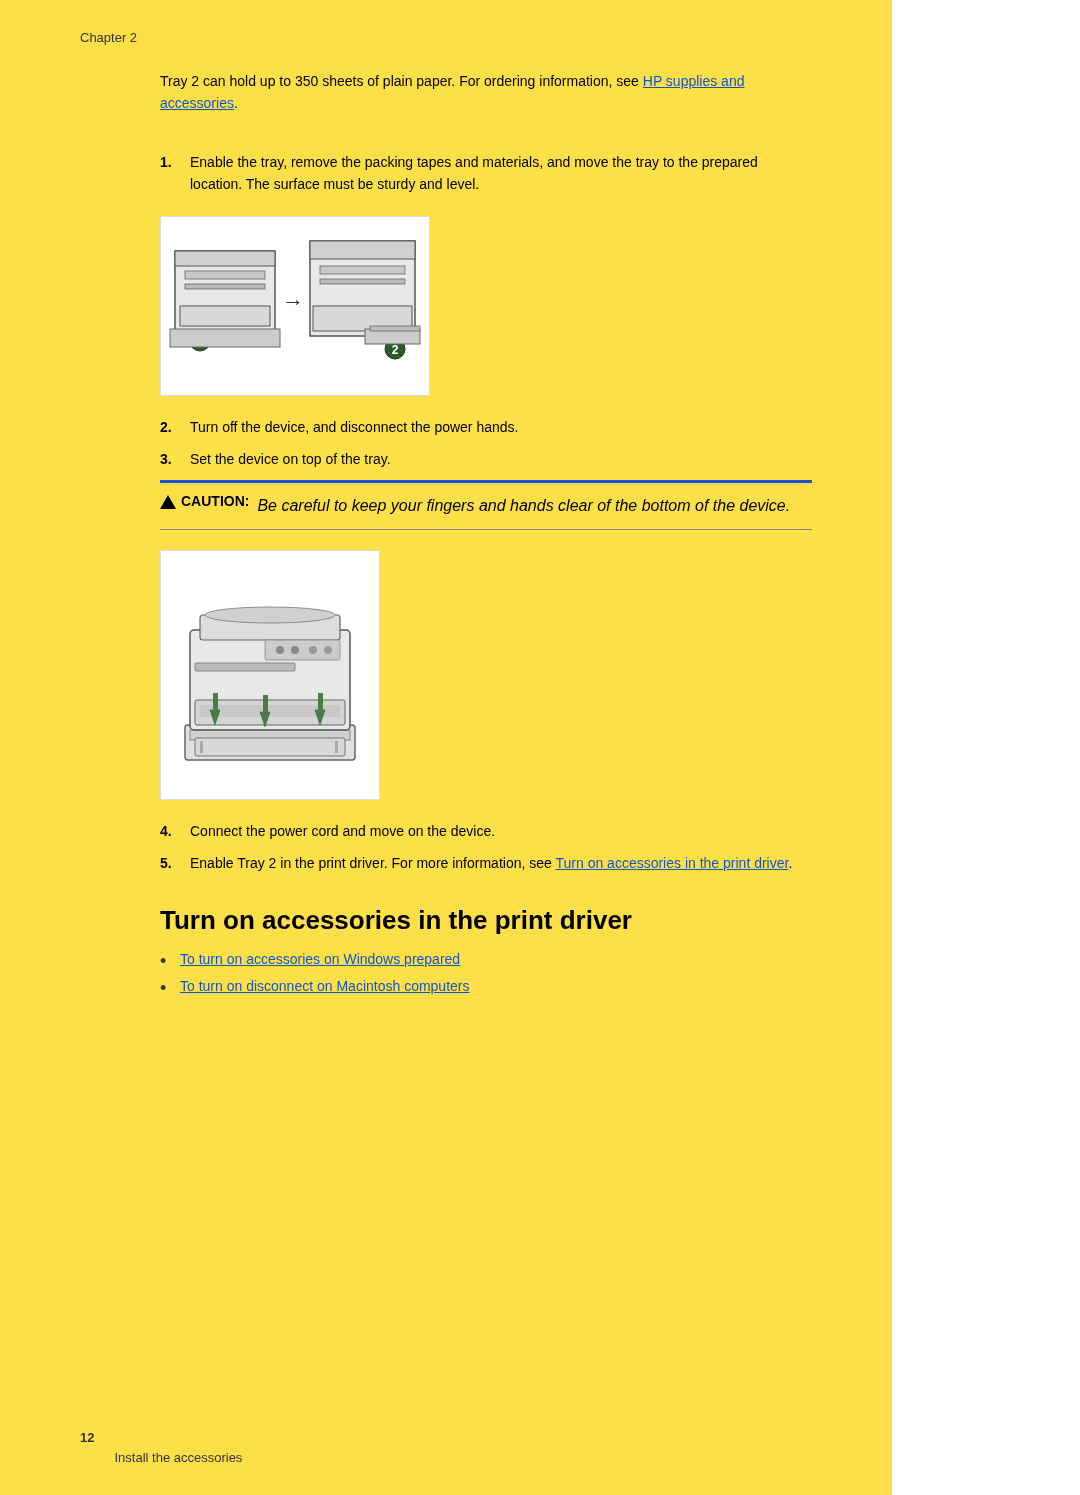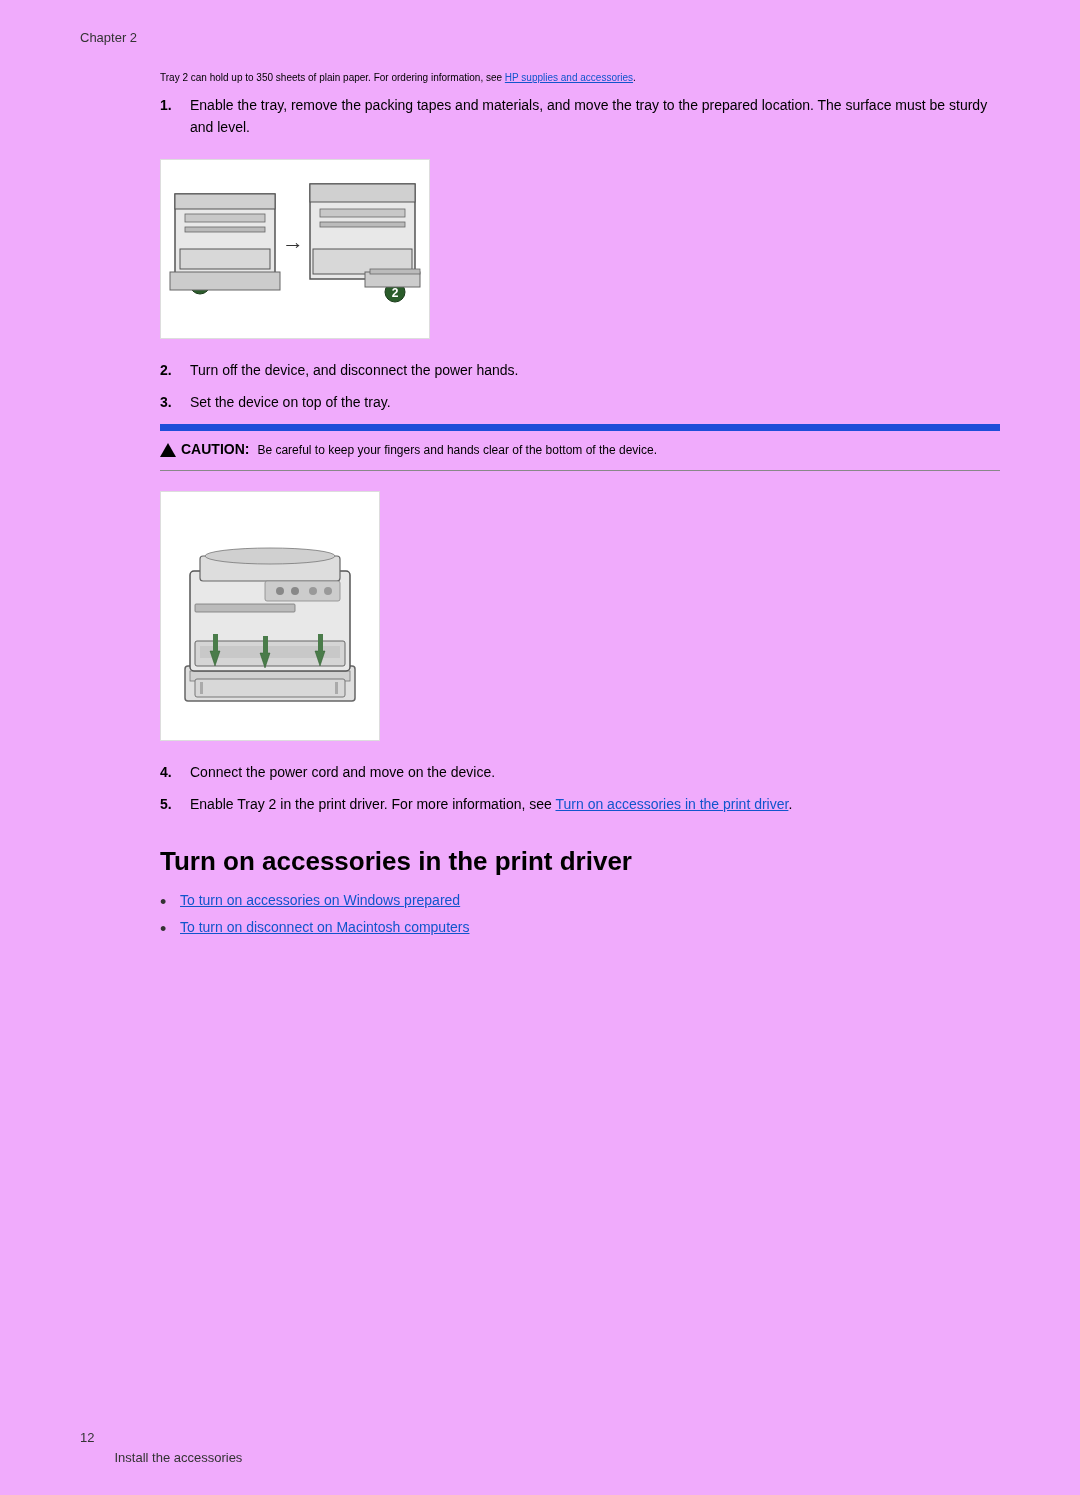--- a/index.html
+++ b/index.html
@@ -12,42 +12,42 @@
       background: #ffffff;
       font-family: Arial, Helvetica, sans-serif;
       font-size: 14px;
       color: #000000;
       width: 1080px;
       min-height: 1495px;
       position: relative;
     }
 
     .page {
-      width: 1080px;
+      width: 892px;
       min-height: 1495px;
-      background: #f0abfc;
+      background: #fde047;
       padding: 30px 80px 60px 80px;
       position: relative;
     }
 
     .chapter-header {
       font-size: 13px;
       color: #333;
       margin-bottom: 20px;
       padding-bottom: 5px;
     }
 
     .content-area {
       padding-left: 80px;
     }
 
     .intro-text {
-      margin-bottom: 8px;
+      margin-bottom: 36px;
       line-height: 1.6;
-      font-size: 10px;
+      font-size: 14px;
     }
 
     .link {
       color: #1155CC;
       text-decoration: underline;
       cursor: pointer;
     }
 
     .section-heading {
       font-weight: bold;
@@ -103,21 +103,21 @@
       border: 1px solid #ddd;
       display: flex;
       align-items: center;
       justify-content: center;
       position: relative;
       overflow: hidden;
     }
 
     
     .caution-box {
-      border-top: 7px solid #1d4ed8;
+      border-top: 3px solid #1d4ed8;
       border-bottom: 1px solid #888;
       padding: 10px 0;
       margin: 10px 0 20px 0;
       display: flex;
       align-items: flex-start;
       gap: 8px;
     }
 
     .caution-label {
       font-weight: bold;
@@ -133,22 +133,23 @@
       width: 0;
       height: 0;
       border-left: 8px solid transparent;
       border-right: 8px solid transparent;
       border-bottom: 14px solid #000;
       position: relative;
       top: 1px;
     }
 
     .caution-text {
-      font-size: 12px;
+      font-size: 16px;
       line-height: 1.6;
+      font-style: italic;
     }
 
     
     .main-heading {
       font-size: 26px;
       font-weight: bold;
       margin: 30px 0 15px 0;
     }
 
     .bullet-list {
@@ -179,20 +180,21 @@
       right: 80px;
       display: flex;
       align-items: center;
       gap: 20px;
       font-size: 13px;
       color: #333;
     }
 
     .footer-page-num {
       font-size: 13px;
+      font-weight: bold;
     }
 
     .footer-chapter-text {
       font-size: 13px;
       margin-top: 40px;
     }
 
     
     .svg-wrapper {
       background: white;

